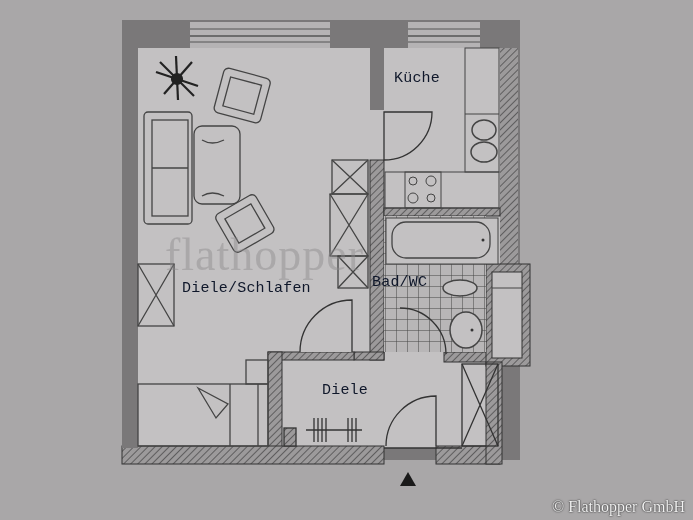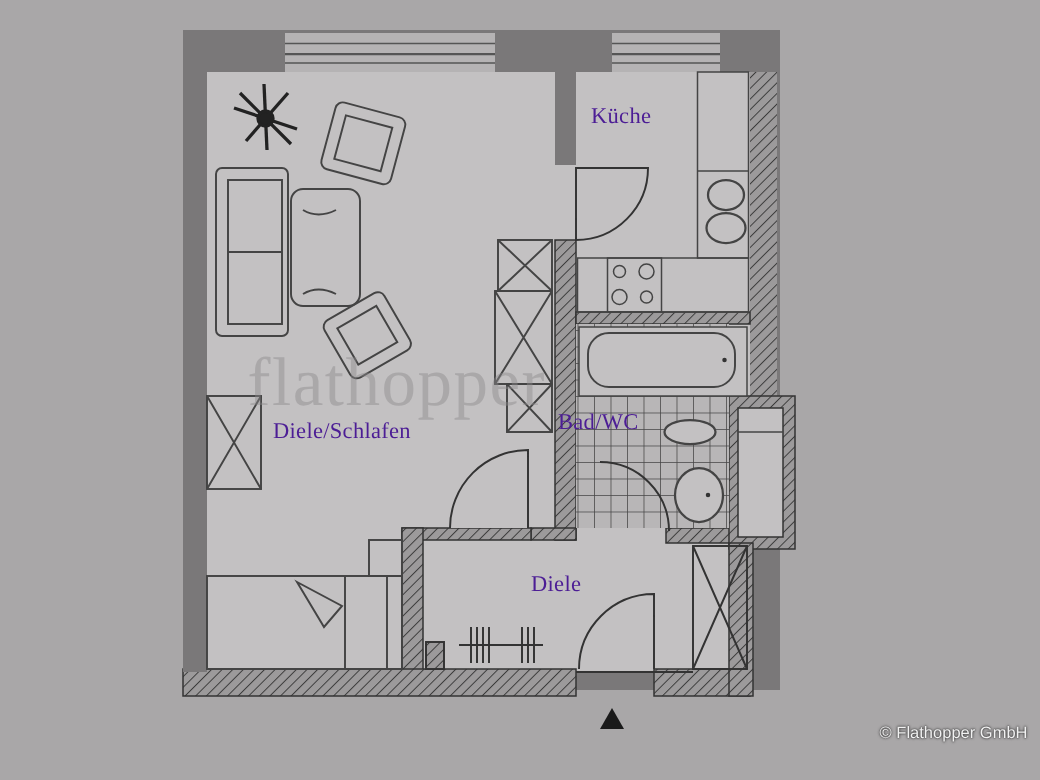--- a/index.html
+++ b/index.html
@@ -3,29 +3,29 @@
 <meta charset="utf-8">
 <style>
   html, body { margin: 0; padding: 0; }
   body {
     width: 693px; height: 520px; overflow: hidden;
     background: #a9a7a8;
     font-family: "Liberation Sans", sans-serif;
     position: relative;
   }
   .plan { position: absolute; left: 0; top: 0; width: 693px; height: 520px; }
-  .lbl { position: absolute; color: #4c1d95; font-family: Liberation Serif, serif; font-size: 15px; letter-spacing: 0.2px; }
+  .lbl { position: absolute; color: #0f172a; font-family: Liberation Mono, monospace; font-size: 15px; letter-spacing: 0.2px; }
   .watermark {
     position: absolute; left: 165px; top: 228px;
     font-family: Liberation Serif, serif; font-size: 46px; color: rgba(140,138,139,0.45);
     letter-spacing: 1px; pointer-events: none;
   }
   .copyright {
-    position: absolute; right: 8px; bottom: 25px;
-    font-family: Liberation Sans, sans-serif; font-size: 11px; color: #f2f2f2;
+    position: absolute; right: 8px; bottom: 4px;
+    font-family: Liberation Serif, serif; font-size: 16px; color: #f2f2f2;
     text-shadow: 0 0 2px #333, 0 0 1px #222;
   }
 </style>
 </head>
 <body>
 
 <svg class="plan" viewBox="0 0 693 520" xmlns="http://www.w3.org/2000/svg">
   <defs>
     <pattern id="hatch" patternUnits="userSpaceOnUse" width="5" height="5" patternTransform="rotate(45)">
       <rect width="5" height="5" fill="#9c9a9b"></rect>
@@ -158,15 +158,15 @@
   </g>
 
   <polygon points="408,472 400,486 416,486" fill="#1a1a1a"></polygon>
 </svg>
 
 <div class="watermark">flathopper</div>
 
 <div class="lbl" style="left:394px; top:70px;">Küche</div>
 <div class="lbl" style="left:182px; top:280px;">Diele/Schlafen</div>
 <div class="lbl" style="left:372px; top:274px;">Bad/WC</div>
-<div class="lbl" style="left:354px; top:382px;">Diele</div>
+<div class="lbl" style="left:322px; top:382px;">Diele</div>
 
 <div class="copyright">© Flathopper GmbH</div>
 
 </body></html>

